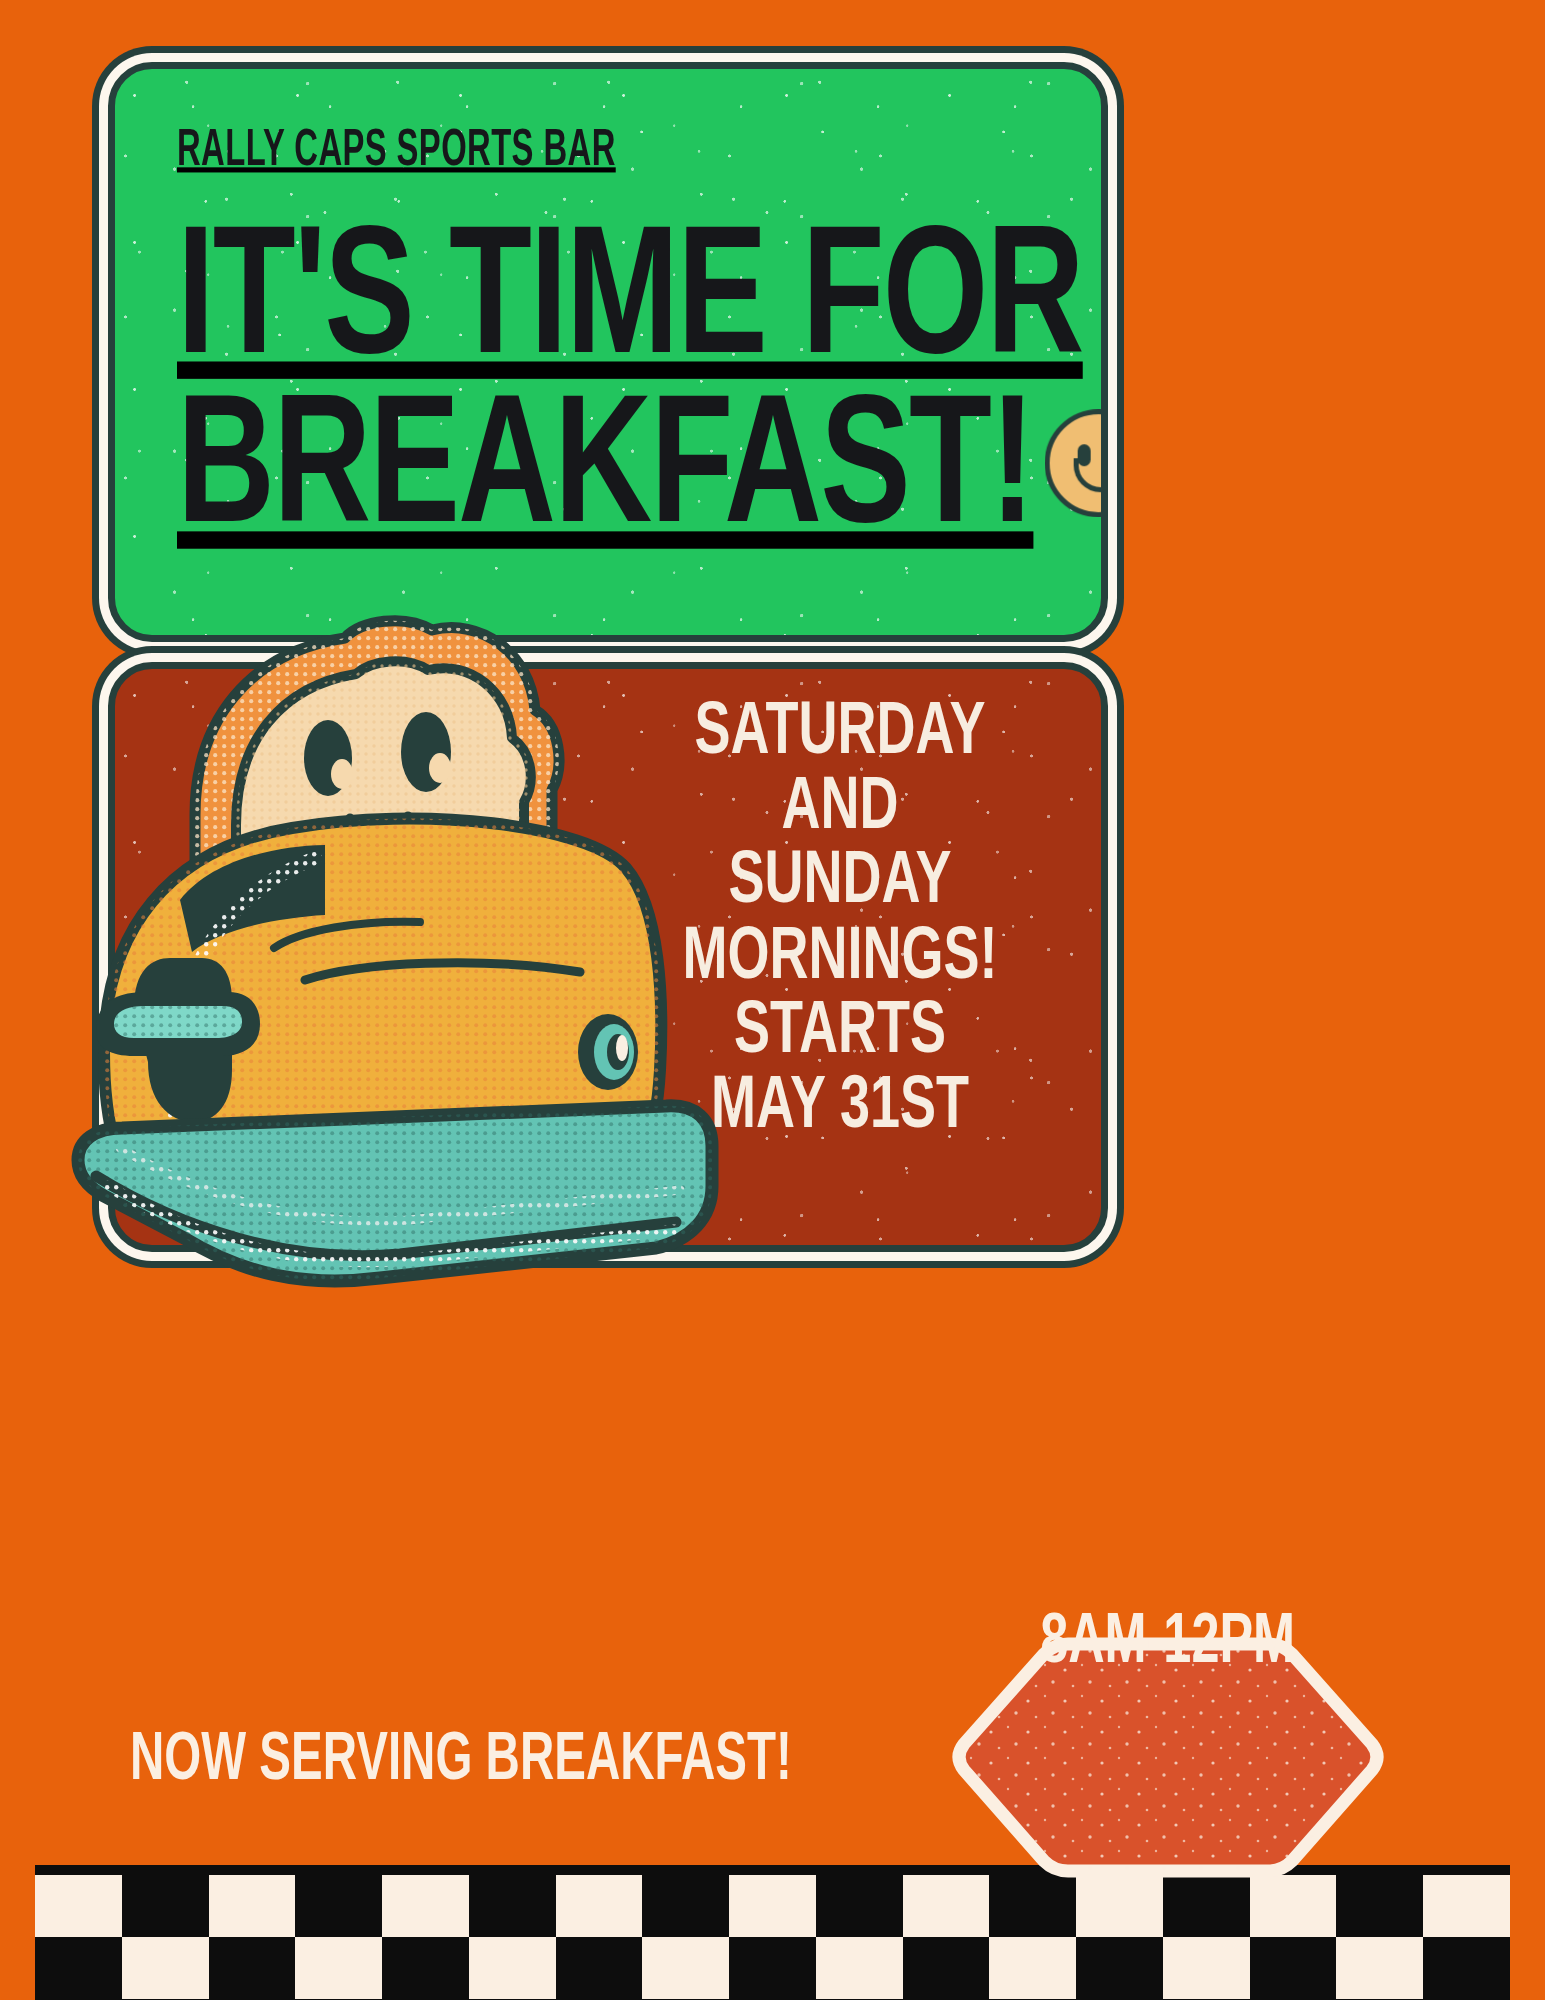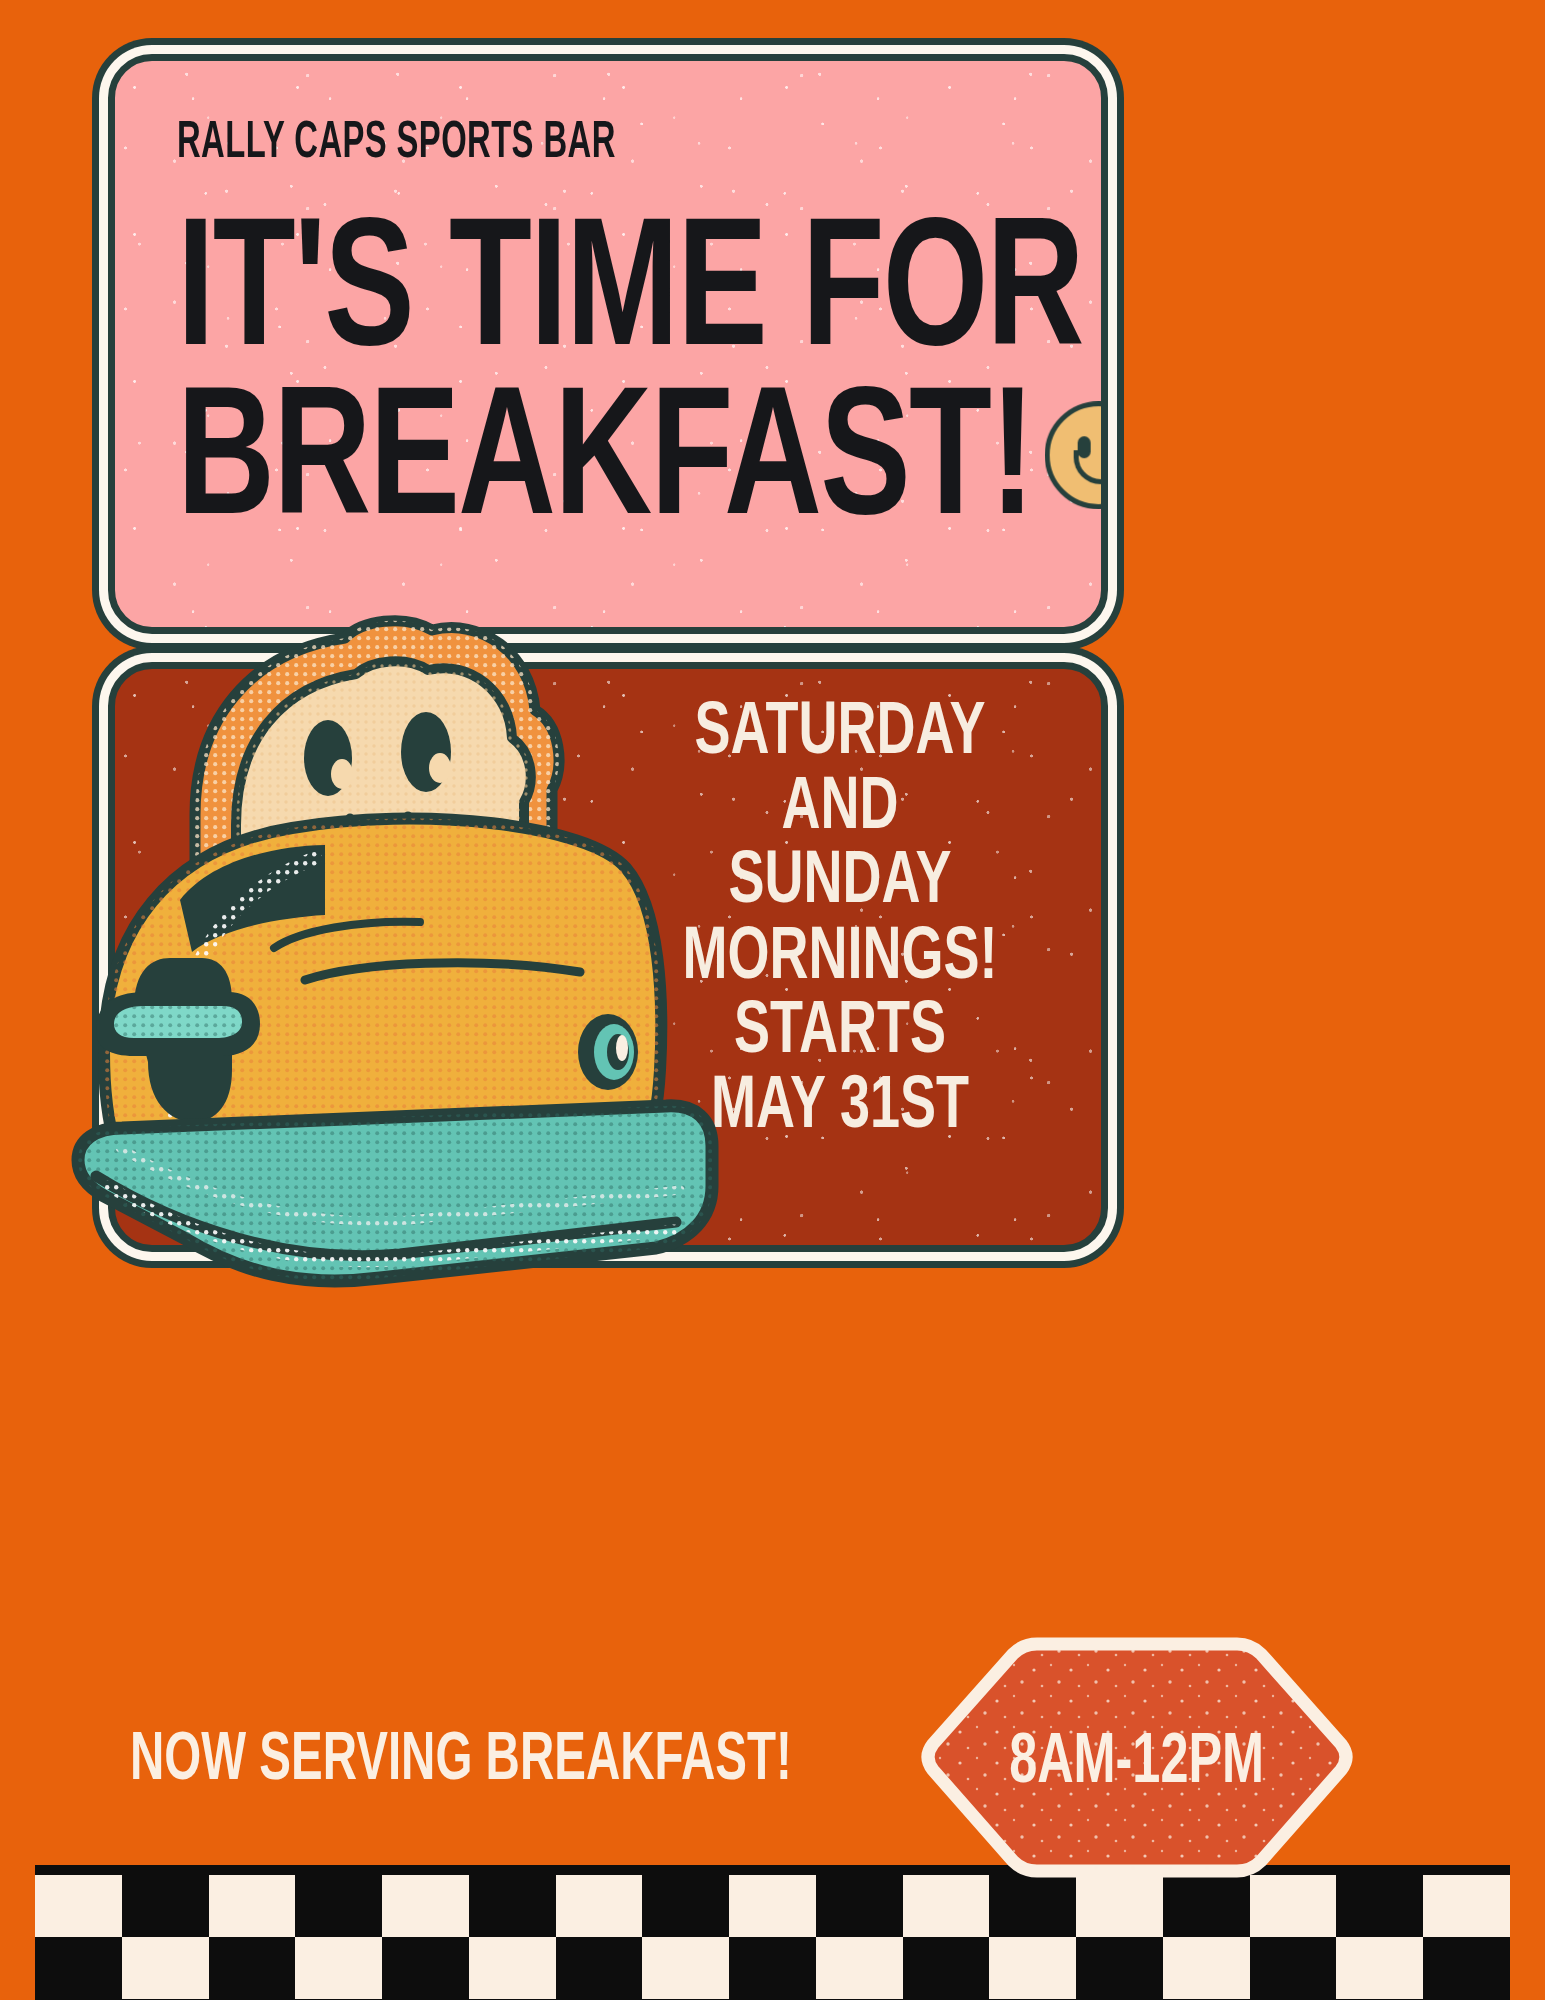--- a/index.html
+++ b/index.html
@@ -39,23 +39,24 @@
   }
 
   
   .panel{
     position:absolute;
     border:7px solid #26403C;
     border-radius:44px;
     box-shadow:0 0 0 9px #FDF7EE, 0 0 0 16px #26403C;
   }
   #header-panel{
-    left:108px; top:54px; width:1000px; height:580px;
-    background:#fca5a5;
+    left:108px; top:62px; width:1000px; height:580px;
+    background:#22c55e;
     overflow:hidden;
+    text-decoration:underline;
   }
   .hdr-inner{ position:relative; z-index:2; padding:56px 0 0 62px; }
 
   .brand{
     font-size:40px; font-weight:700; letter-spacing:.5px;
     color:#16171A;
     font-family:"Liberation Sans Narrow","Liberation Sans",sans-serif;
     transform:scaleX(.82) scaleY(1.28);
     transform-origin:left center;
     white-space:nowrap;
@@ -129,23 +130,23 @@
   .serving{
     margin-left:130px;
     color:#FBEFE2;
     font-family:"Liberation Sans Narrow","Liberation Sans",sans-serif;
     font-weight:700; font-size:54px; letter-spacing:0px;
     transform:scaleX(.88) scaleY(1.26);
     transform-origin:left center;
     white-space:nowrap;
   }
   #time-badge{
-    position:absolute; left:917px; top:-60px;
+    position:absolute; left:948px; top:-60px;
     width:440px; height:255px;
-    display:flex; align-items:center; justify-content:center;
+    display:flex; justify-content:center;
   }
   #time-badge .hexwrap{ position:absolute; inset:0; }
   #time-badge svg{ width:100%; height:100%; display:block; }
   .badge-label{
     position:relative; z-index:3;
     color:#FBEFE2;
     font-family:"Liberation Sans Narrow","Liberation Sans",sans-serif;
     font-weight:700; font-size:56px;
     transform:scaleX(.9) scaleY(1.26);
     white-space:nowrap;

